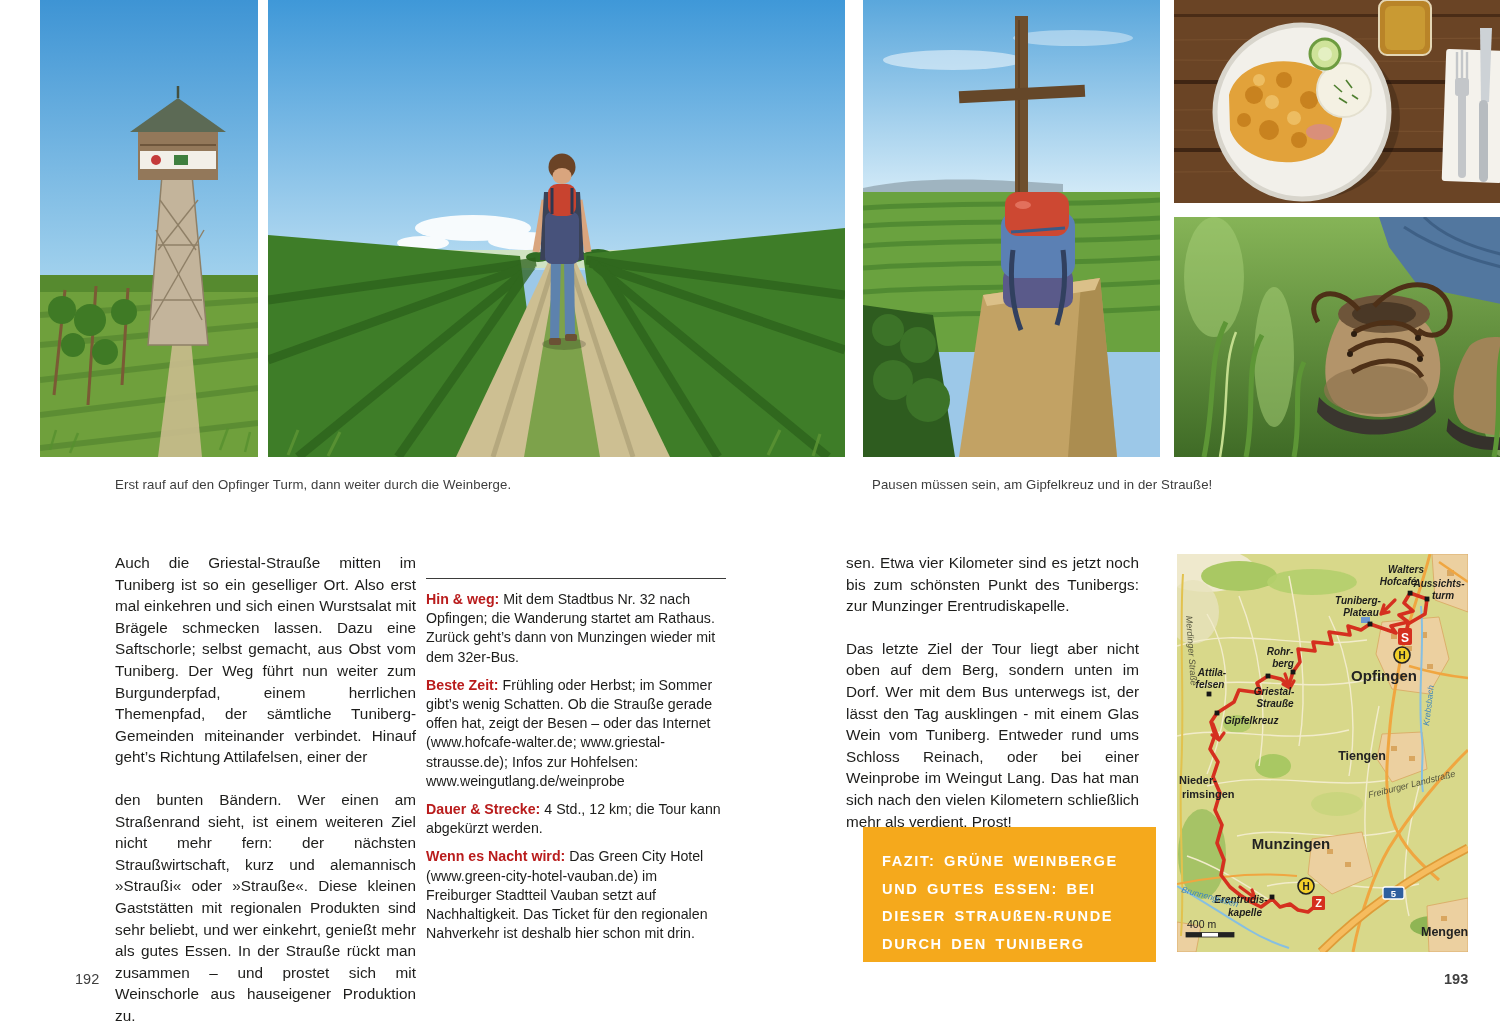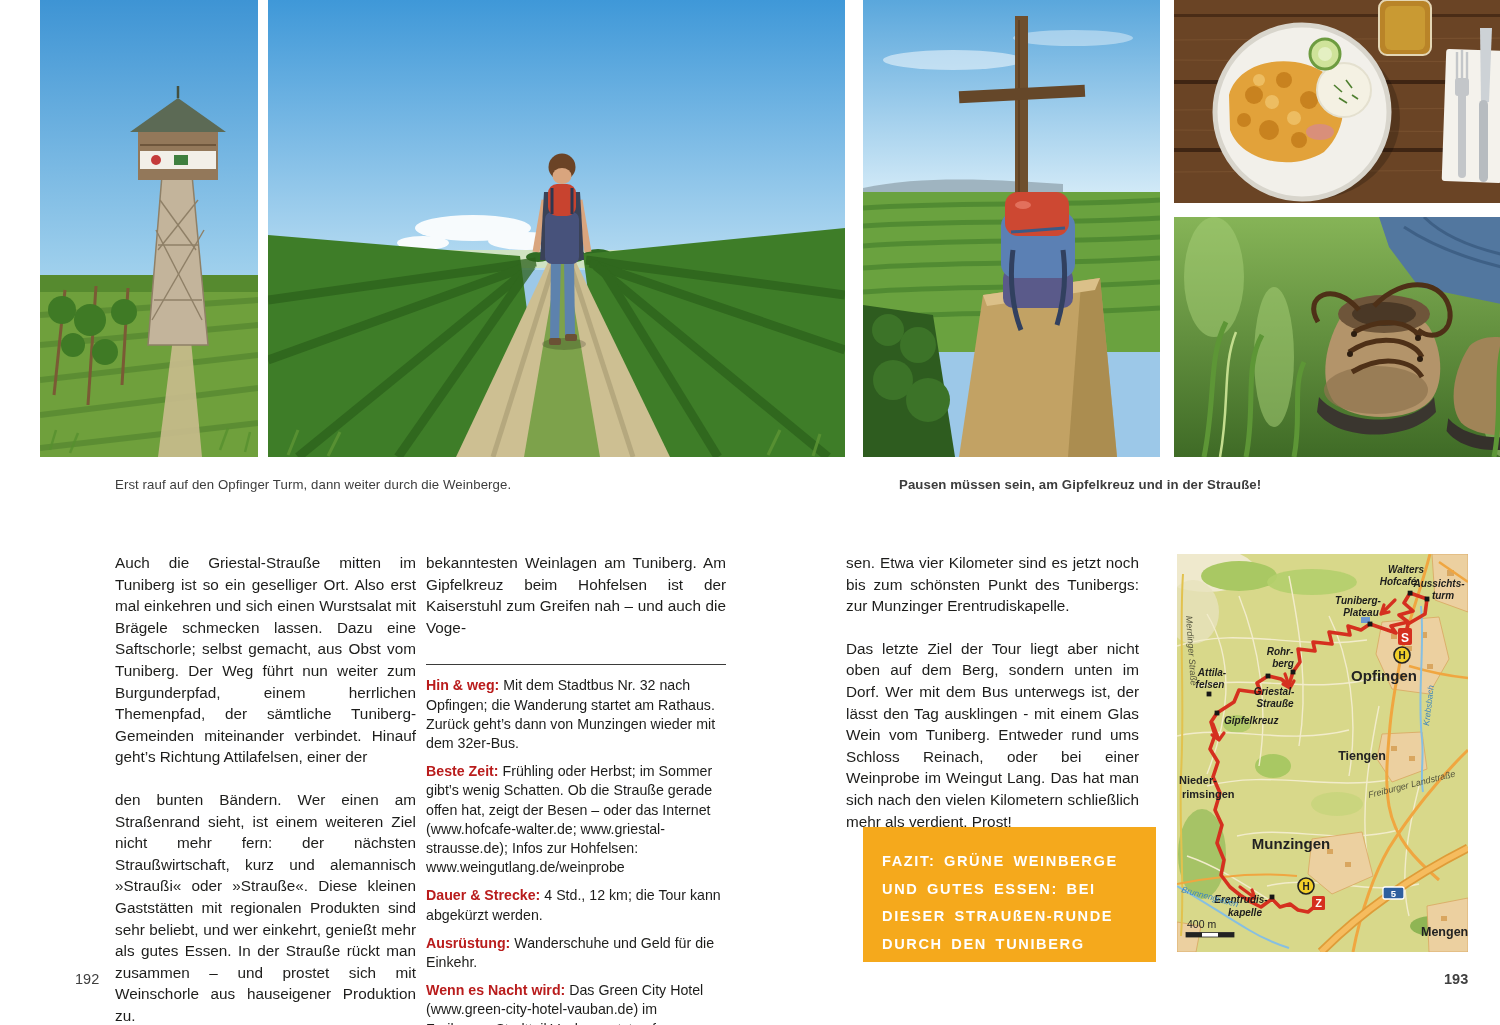--- a/index.html
+++ b/index.html
@@ -7,21 +7,21 @@
           font-family:"Liberation Sans",sans-serif;color:#1d1d1b;overflow:hidden;margin-left:40px;}
   .photo{position:absolute;overflow:hidden;background:#9cc8e8;}
   .photo svg{display:block;width:100%;height:100%;}
   #photo-tower{left:0;top:0;width:218px;height:457px;}
   #photo-path{left:228px;top:0;width:577px;height:457px;}
   #photo-cross{left:823px;top:0;width:297px;height:457px;}
   #photo-food{left:1134px;top:0;width:366px;height:203px;}
   #photo-boots{left:1134px;top:217px;width:366px;height:240px;}
   .caption{position:absolute;top:477px;font-size:13.2px;color:#3d3d3d;letter-spacing:.1px;}
   #caption-left{left:75px;}
-  #caption-right{left:859px;font-weight:bold;}
+  #caption-right{left:832px;}
   .bodytext{font-size:15.3px;line-height:21.6px;text-align:justify;hyphens:auto;}
   .bodytext p{margin:0 0 21px 0;}
   .col{position:absolute;top:552px;}
   #col-left{left:75px;width:301px;}
   #col-mid{left:386px;width:300px;}
   #col-right{left:806px;width:293px;}
   .rule{border:none;border-top:1.6px solid #3b3b3a;margin:0;}
   .rule.top{margin:26px 0 11px 0;}
   .info{font-size:14.2px;line-height:19.2px;text-align:left;}
   .info .entry{margin:0 0 9px 0;}
@@ -330,27 +330,25 @@
 
   <div class="caption" id="caption-left">Erst rauf auf den Opfinger Turm, dann weiter durch die Weinberge.</div>
   <div class="caption" id="caption-right">Pausen müssen sein, am Gipfelkreuz und in der Strauße!</div>
 
   <div class="col bodytext" id="col-left">
     <p>Auch die Griestal-Strauße mitten im Tuniberg ist so ein geselliger Ort. Also erst mal einkehren und sich einen Wurstsalat mit Brägele schmecken lassen. Dazu eine Saftschorle; selbst gemacht, aus Obst vom Tuniberg. Der Weg führt nun weiter zum Burgunderpfad, einem herrlichen Themenpfad, der sämtliche Tuniberg-Gemeinden miteinander verbindet. Hinauf geht’s Richtung Attilafelsen, einer der</p>
     <p>den bunten Bändern. Wer einen am Straßenrand sieht, ist einem weiteren Ziel nicht mehr fern: der nächsten Straußwirtschaft, kurz und alemannisch »Straußi« oder »Strauße«. Diese kleinen Gaststätten mit regionalen Produkten sind sehr beliebt, und wer einkehrt, genießt mehr als gutes Essen. In der Strauße rückt man zusammen – und prostet sich mit Weinschorle aus hauseigener Produktion zu.</p>
   </div>
 
   <div class="col" id="col-mid">
-    <p class="bodytext" style="margin:0;">bekanntesten Weinlagen am Tuniberg. Am Gipfelkreuz beim Hohfelsen ist der Kaiserstuhl zum Greifen nah – und auch die Voge-</p>
     <hr class="rule top">
     <div class="info">
       <p class="entry"><span class="lbl">Hin &amp; weg:</span> <span>Mit dem Stadtbus Nr. 32 nach Opfingen; die Wanderung startet am Rathaus. Zurück geht’s dann von Munzingen wieder mit dem 32er-Bus.</span></p>
       <p class="entry"><span class="lbl">Beste Zeit:</span> <span>Frühling oder Herbst; im Sommer gibt’s wenig Schatten. Ob die Strauße gerade offen hat, zeigt der Besen – oder das Internet (</span><a>www.hofcafe-walter.de</a><span>; </span><a>www.griestal-strausse.de</a><span>); Infos zur Hohfelsen: </span><a>www.weingutlang.de/weinprobe</a></p>
       <p class="entry"><span class="lbl">Dauer &amp; Strecke:</span> <span>4 Std., 12 km; die Tour kann abgekürzt werden.</span></p>
-      <p class="entry"><span class="lbl">Ausrüstung:</span> <span>Wanderschuhe und Geld für die Einkehr.</span></p>
       <p class="entry"><span class="lbl">Wenn es Nacht wird:</span> <span>Das Green City Hotel (</span><a>www.green-city-hotel-vauban.de</a><span>) im Freiburger Stadtteil Vauban setzt auf Nachhaltigkeit. Das Ticket für den regionalen Nahverkehr ist deshalb hier schon mit drin.</span></p>
     </div>
 
   </div>
 
   <div class="col bodytext" id="col-right">
     <p>sen. Etwa vier Kilometer sind es jetzt noch bis zum schönsten Punkt des Tunibergs: zur Munzinger Erentrudiskapelle.</p>
     <p>Das letzte Ziel der Tour liegt aber nicht oben auf dem Berg, sondern unten im Dorf. Wer mit dem Bus unterwegs ist, der lässt den Tag ausklingen - mit einem Glas Wein vom Tuniberg. Entweder rund ums Schloss Reinach, oder bei einer Weinprobe im Weingut Lang. Das hat man sich nach den vielen Kilometern schließlich mehr als verdient. Prost!</p>
   </div>
 

